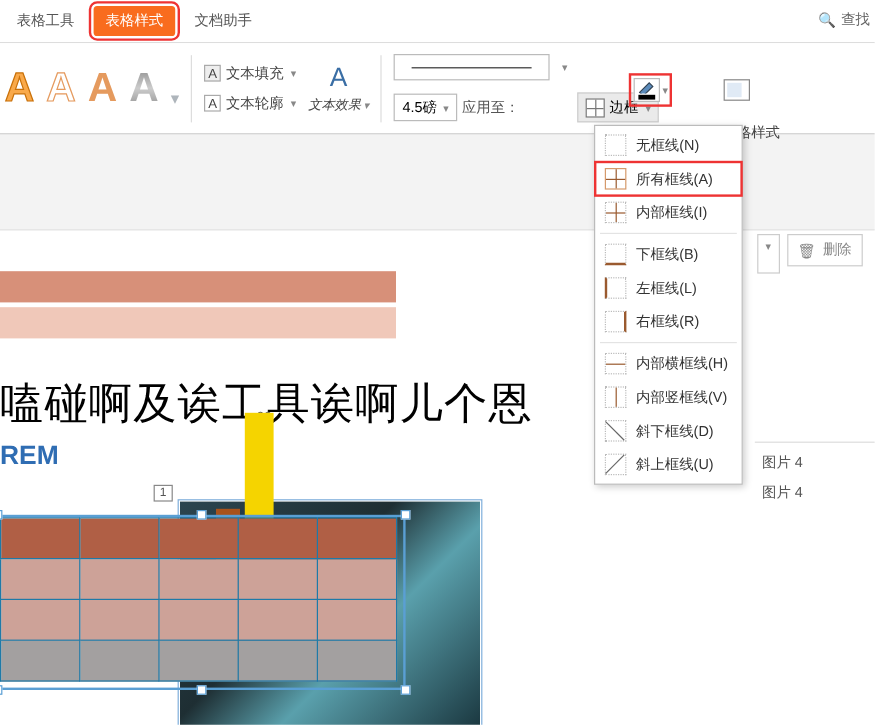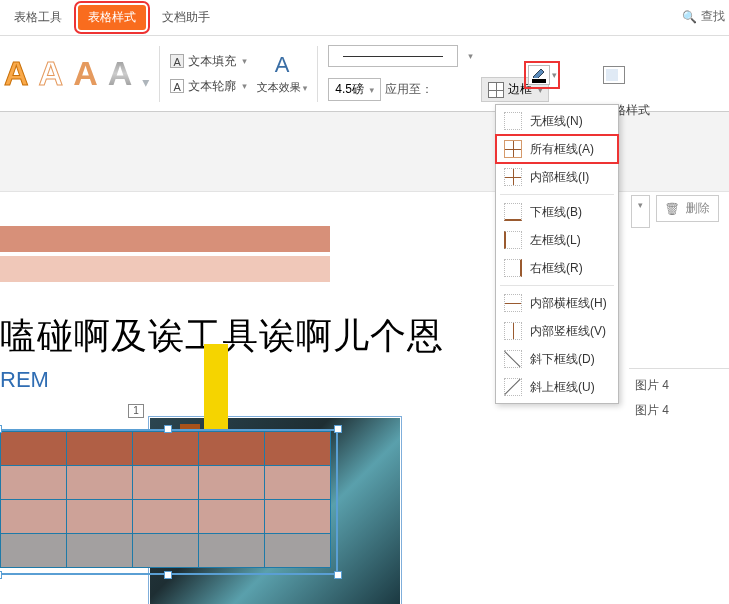--- a/index.html
+++ b/index.html
@@ -25,21 +25,21 @@
 
   .txt-col { display: flex; flex-direction: column; gap: 8px; font-size: 12px; color: #444; }
   .txt-col .row { display: flex; align-items: center; gap: 4px; cursor: pointer; }
   .mini-A { display:inline-block; width:14px; height:14px; font-size:11px; text-align:center; line-height:14px; }
   .mini-A.fill { background:#eee; border:1px solid #aaa; }
   .mini-A.outline { border:1px solid #aaa; }
   .mini-drop { color:#888; font-size:9px; margin-left:2px; }
 
   .text-effect { display:flex; flex-direction:column; align-items:center; gap:2px; color:#444; cursor:pointer; }
   .text-effect .bigA { font-size:22px; color:#3a6ea5; }
-  .text-effect .lbl { font-size:11px; }
+  .text-effect .lbl { font-size:11px;font-style:italic; }
 
   .line-col { display:flex; flex-direction:column; gap:10px; }
   .line-style-box { width:130px; height:22px; border:1px solid #bbb; display:flex; align-items:center; justify-content:center; background:#fff; cursor:pointer;}
   .line-style-box .line { height:1px; background:#333; width:100px; }
   .line-weight { display:flex; align-items:center; gap:4px; }
   .line-weight .box { border:1px solid #bbb; padding:2px 6px; background:#fff; cursor:pointer;}
 
   .apply-row { display:flex; align-items:center; gap:4px; }
   .apply-row .lbl { color:#555; }
 
@@ -63,21 +63,21 @@
   .rightpanel .hr { border-top:1px solid #ddd; margin:140px 0 4px 0;}
   .rightpanel .itm { padding:4px 6px; color:#555;}
 
   
   .canvas { position:absolute; left:0; top:226px; width:460px; }
   .bars-top { position:relative; width:340px; margin-left:0; }
   .bar-top1 { height:26px; background:#d79079; width:330px; }
   .bar-top2 { height:26px; background:#f0c8b9; width:330px; margin-top:4px; }
   .ruler-num { position:absolute; left:214px; top:116px; font-size:11px; color:#555;}
   .title-line { font-size:36px; letter-spacing:1px; margin-top:30px; white-space:nowrap;}
-  .rem { color:#2f6db3; font-size:22px; margin-top:6px; margin-left:0;}
+  .rem { color:#2f6db3; font-size:22px; margin-top:6px; margin-left:0;font-weight:bold;}
   .tag1 { position:absolute; left:128px; top:178px; width:16px; height:14px; background:#fff; border:1px solid #888; font-size:10px; text-align:center; line-height:12px; color:#555; }
 
   .photo { position:absolute; left:150px; top:192px; width:250px; height:200px; background:linear-gradient(135deg,#2b4550 0%,#1e2e33 40%,#5aa0ac 60%,#163038 100%); }
   .photo::before{content:"";position:absolute;left:30px;top:6px;width:20px;height:46px;background:#a8521b;}
   .photo-sel { position:absolute; left:148px; top:190px; width:254px; height:204px; border:1px solid #7faedb; }
 
   .yellow-bar { position:absolute; left:204px; top:118px; width:24px; height:88px; background:#f5d400; z-index:5;}
 
   .tbl { position:absolute; left:0; top:205px; border-collapse:collapse; z-index:6;}
   .tbl td { border:1.5px solid #1e7aa8; width:66px; height:34px; }

